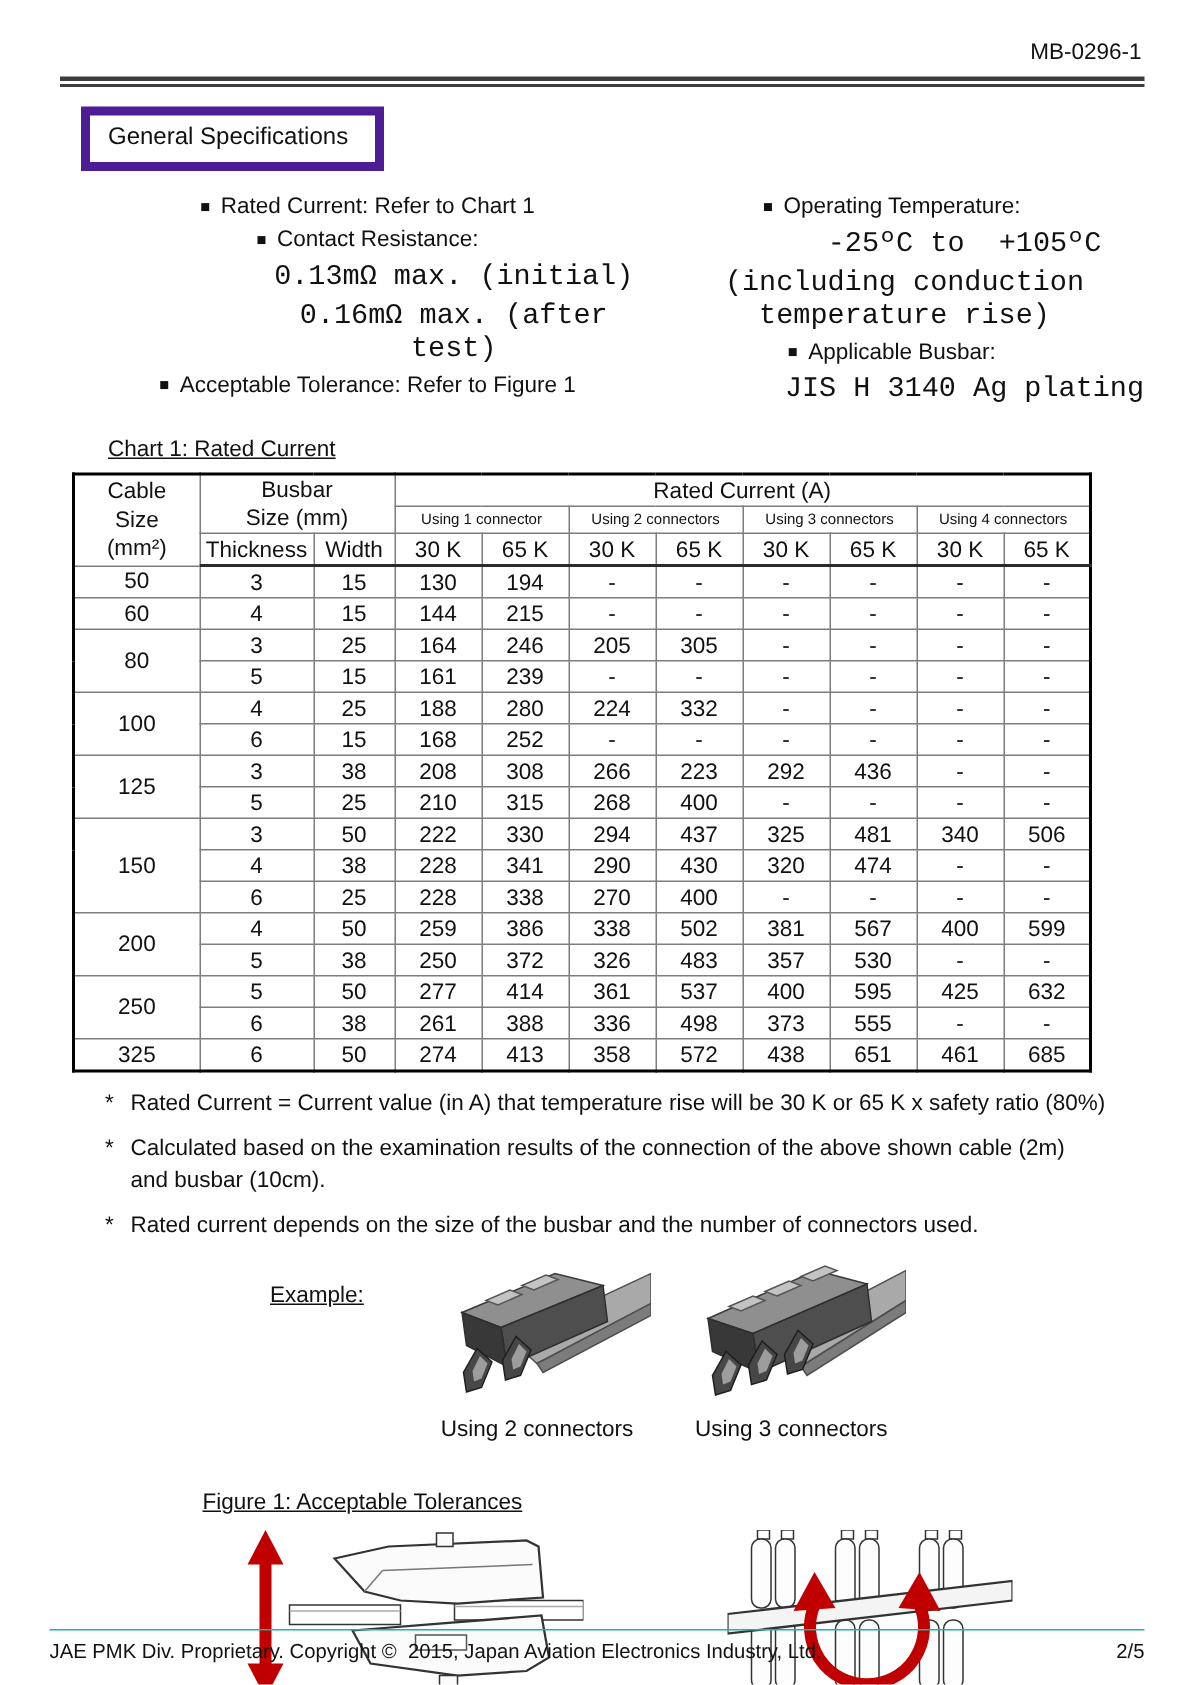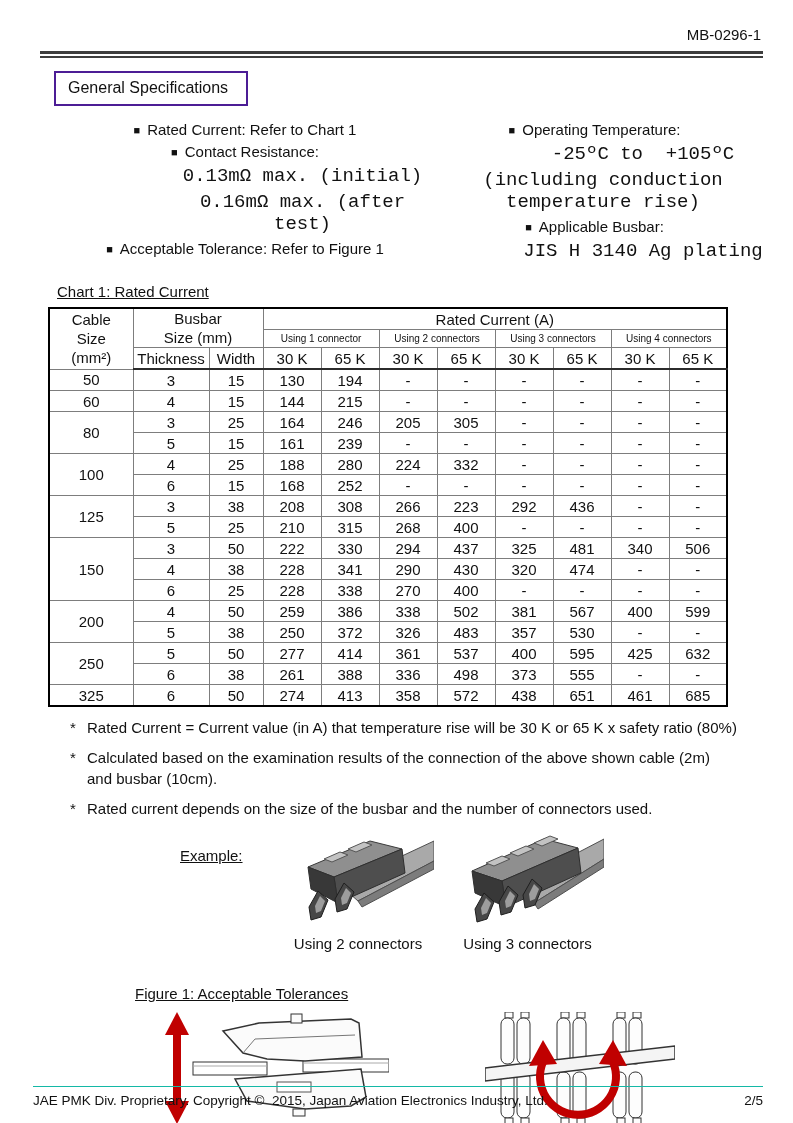--- a/index.html
+++ b/index.html
@@ -2,33 +2,33 @@
 <html><head>
 <meta charset="utf-8">
 <style>
   html,body{margin:0;padding:0;background:#fff;}
   body{width:793px;height:1123px;overflow:hidden;font-family:"Liberation Sans",sans-serif;color:#111;}
   .page{position:relative;width:793px;height:1123px;box-sizing:border-box;padding:26px 30px 0 40px;}
 
   .doc-number{text-align:right;font-size:15px;padding-right:2px;margin-bottom:8px;}
   .top-rule{height:2px;border-top:3px solid #3d3d3d;border-bottom:2px solid #3d3d3d;margin-bottom:13px;}
 
-  .title-box{display:inline-block;border:2px solid #4c1d95;padding:6px 18px 7px 12px;font-size:16px;margin-left:14px;}
+  .title-box{display:inline-block;border:6px solid #4c1d95;padding:6px 18px 7px 12px;font-size:16px;margin-left:14px;}
 
   .specs{display:flex;margin-left:24px;margin-top:10px;text-align:center;}
   .specs-col-left{width:362px;}
   .specs-col-right{flex:1;}
   .spec-item{font-size:15px;margin:5px 0;white-space:pre-wrap;}
   .bullet{font-size:11px;margin-right:7px;position:relative;top:-1px;}
   .spec-sub{font-size:19px;margin:4px 0;white-space:pre-wrap;font-family:Liberation Mono, monospace;}
   .ind-a{margin-left:115px;}
   .ind-b{margin-left:97px;}
   .ind-c{margin-left:17px;}
 
-  .chart-title{margin:17px 0 7px 17px;font-size:15px;text-decoration:underline;}
+  .chart-title{margin:17px 0 7px 32px;font-size:15px;text-decoration:underline;}
 
   table.rated{border-collapse:collapse;table-layout:fixed;width:679px;margin-left:8px;border:2px solid #000;}
   table.rated th,table.rated td{border:1px solid #7d7d7d;text-align:center;vertical-align:middle;font-size:15px;font-weight:normal;padding:0;height:20px;line-height:19px;}
   table.rated thead th{height:20px;}
   table.rated thead tr.sub-row th{font-size:10px;height:17px;line-height:16px;}
   table.rated thead tr.unit-row th{border-bottom:2px solid #2b2b2b;}
   table.rated td.cable-cell{font-size:15px;}
   table.rated tr.group-start td{border-top:1px solid #6a6a6a;}
   .hdr-line{line-height:19px;}
 

